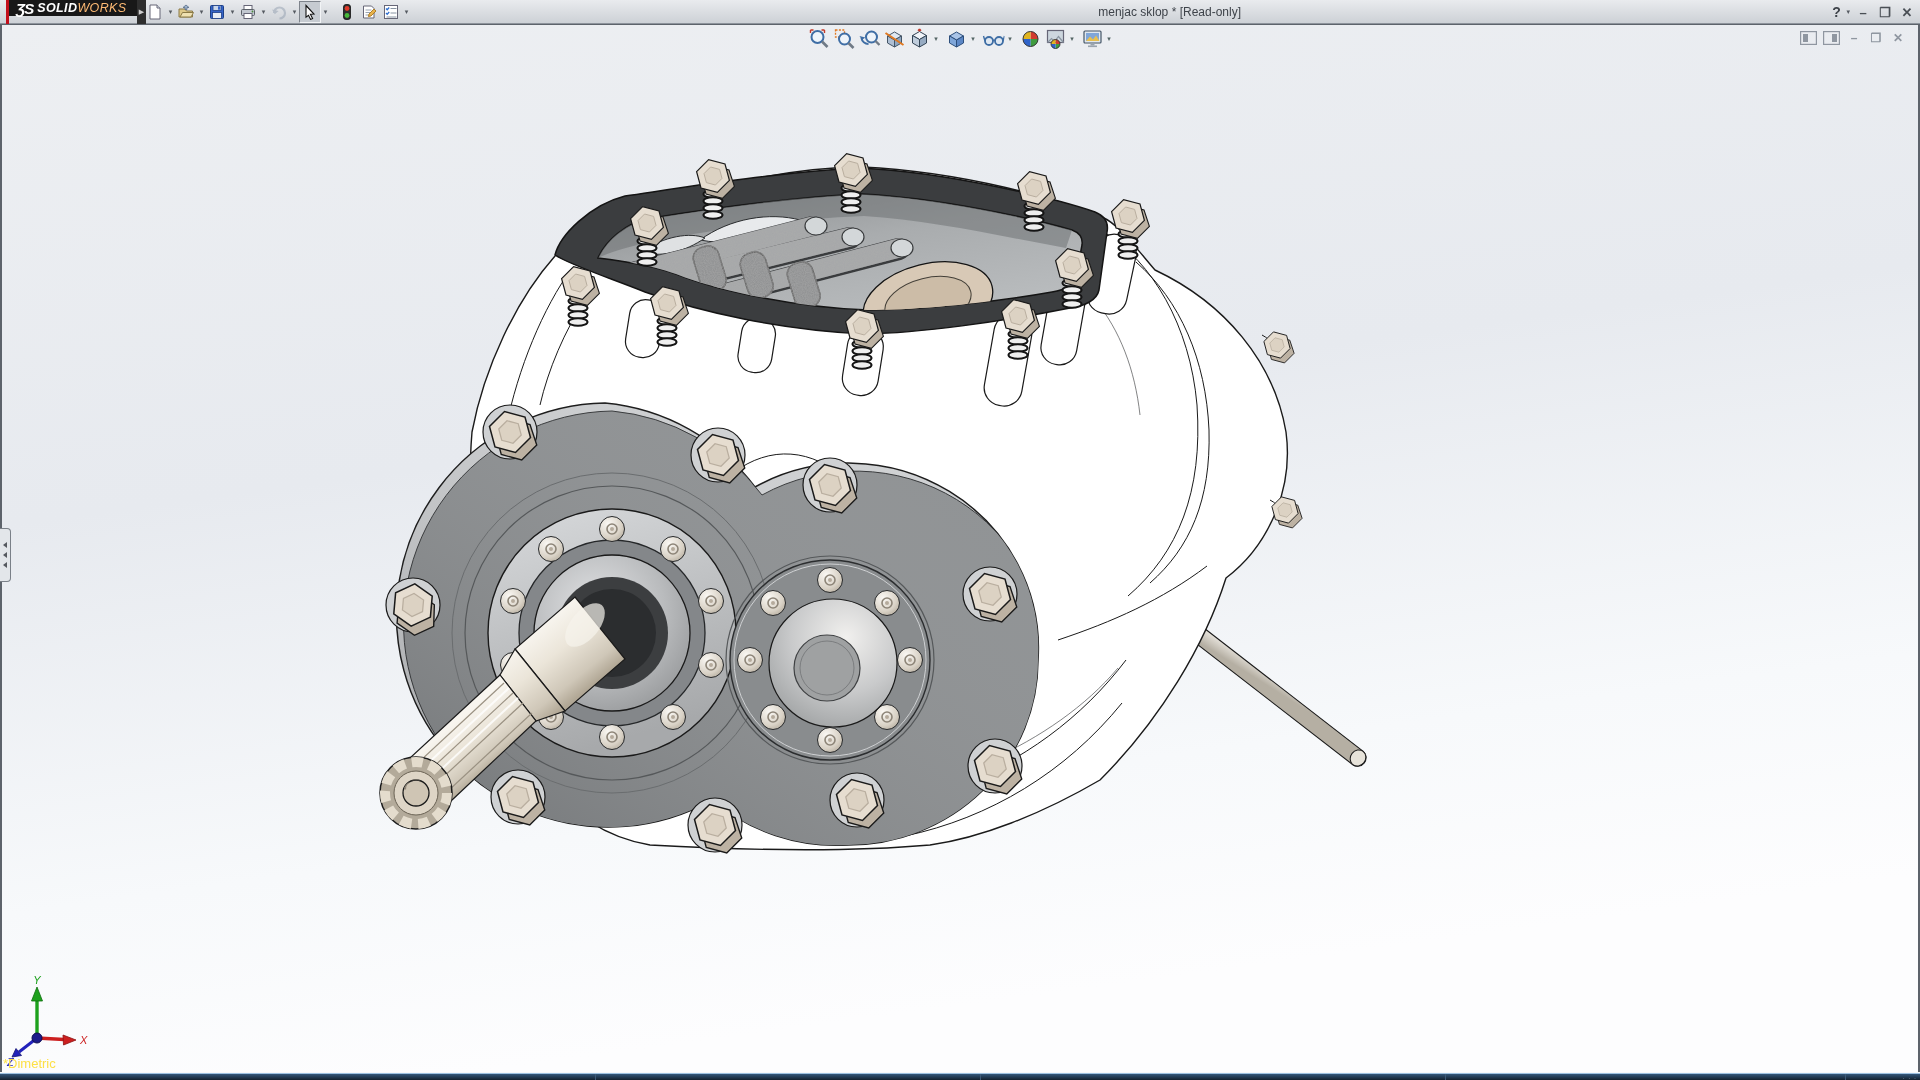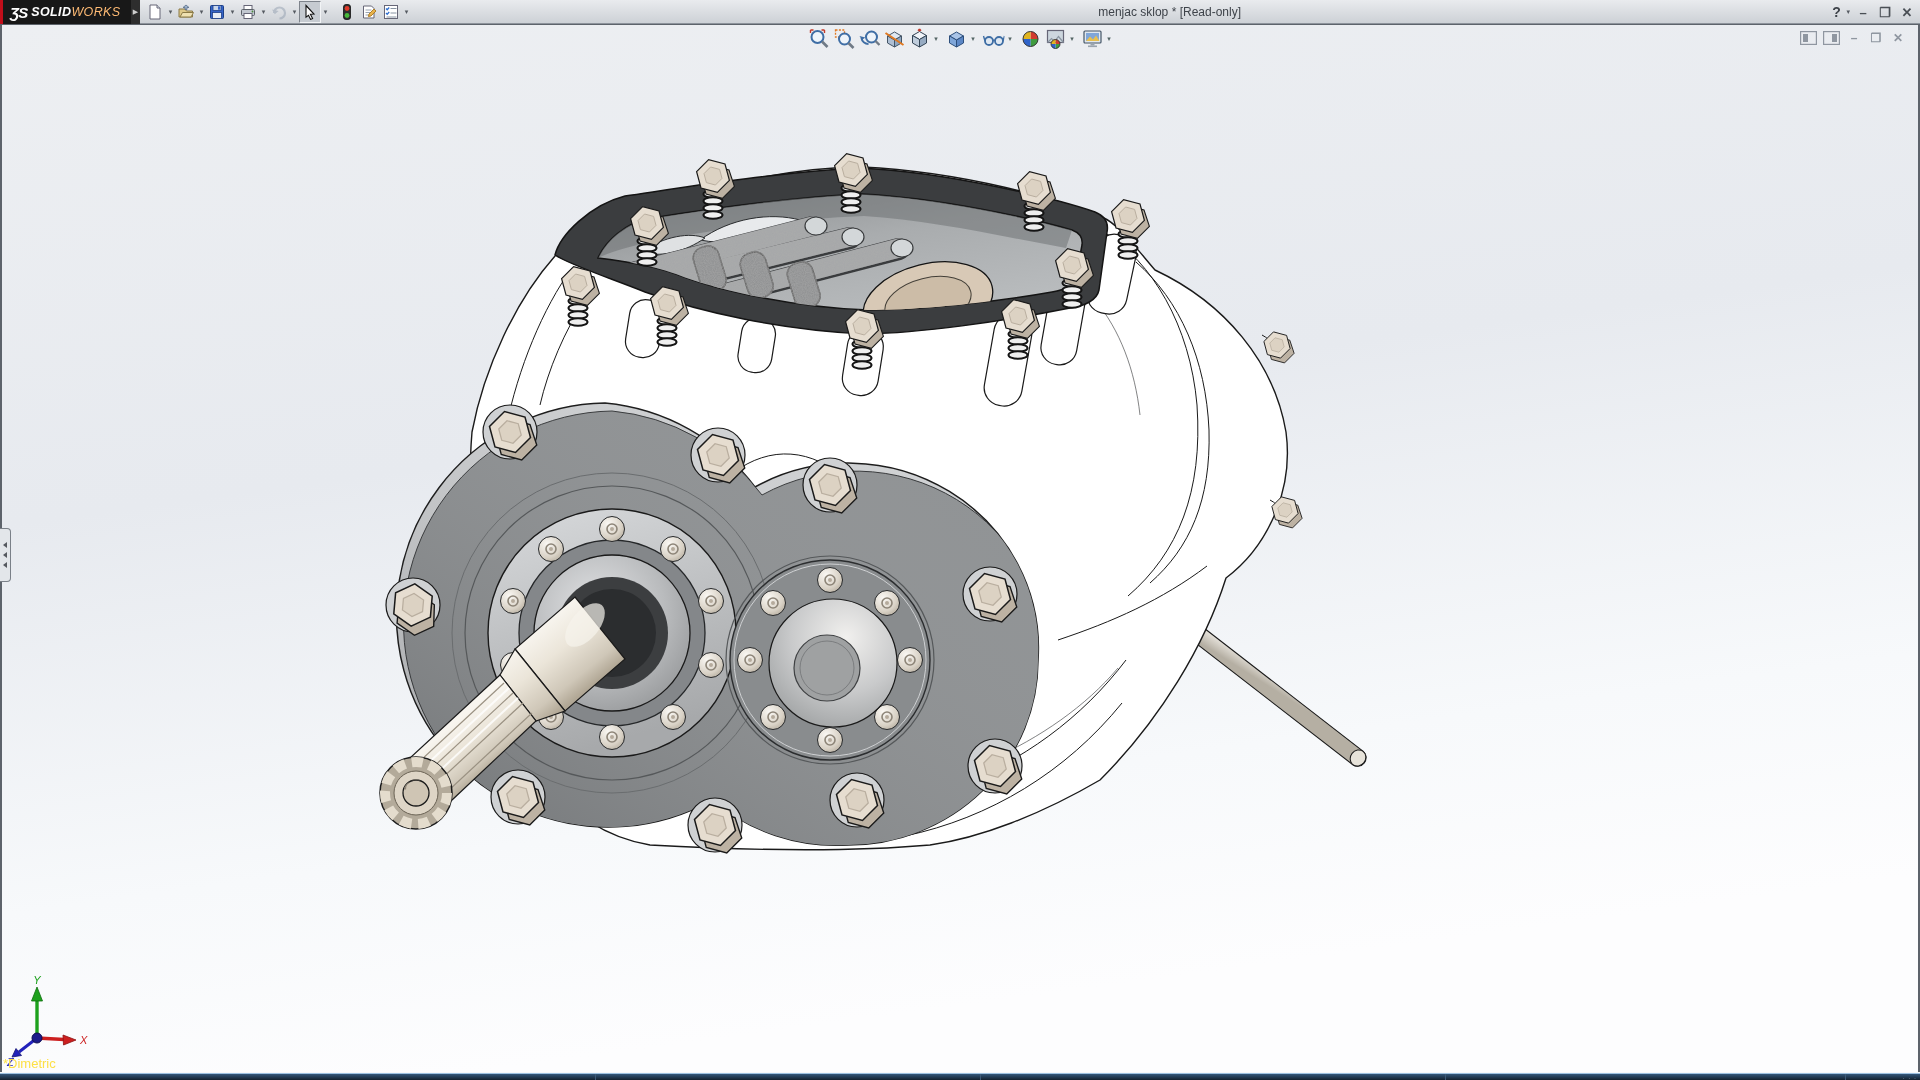--- a/index.html
+++ b/index.html
@@ -9,21 +9,21 @@
   }
   *{box-sizing:border-box;margin:0;padding:0}
   html,body{width:1920px;height:1080px;overflow:hidden;background:#5d636b;
     font-family:"Liberation Sans",sans-serif;-webkit-font-smoothing:antialiased}
   #stage{position:absolute;inset:0;width:1920px;height:1080px}
   
   #modelsvg{position:absolute;left:0;top:0;width:1920px;height:1080px;z-index:1}
   
   .titlebar{position:absolute;left:0;top:0;width:1920px;height:24px;z-index:10;
     background:linear-gradient(#e9ebee,#cdd1d6);border-bottom:1px solid #8d939b}
-  .logo{position:absolute;left:0;top:0;width:140px;height:24px;background:#181818;
+  .logo{position:absolute;left:6px;top:0;width:140px;height:16px;background:#181818;
     color:#fff;display:flex;align-items:center;padding-left:10px;white-space:nowrap}
   .logo .redbar{position:absolute;left:0;top:0;width:3px;height:24px;background:var(--accent-red)}
   .logo .mark{font-style:italic;font-weight:bold;font-size:15px;margin-right:4px;letter-spacing:-1px}
   .logo .b1{font-weight:bold;font-style:italic;font-size:12.5px;letter-spacing:.4px}
   .logo .b2{font-weight:normal;font-style:italic;font-size:12.5px;letter-spacing:.4px;color:#fdba74}
   .logo .flyout{position:absolute;right:0;top:0;width:9px;height:24px;background:#2e2e2e;
     color:#cfcfcf;font-size:7px;display:flex;align-items:center;justify-content:center}
   .tbrow{position:absolute;left:144px;top:1px;height:22px;display:flex;align-items:center}
   .tbtn{width:22px;height:22px;display:flex;align-items:center;justify-content:center;border:1px solid transparent}
   .tbtn.pressed{background:#c6cbd1;border-color:#7e848c #f2f4f6 #f2f4f6 #7e848c}

